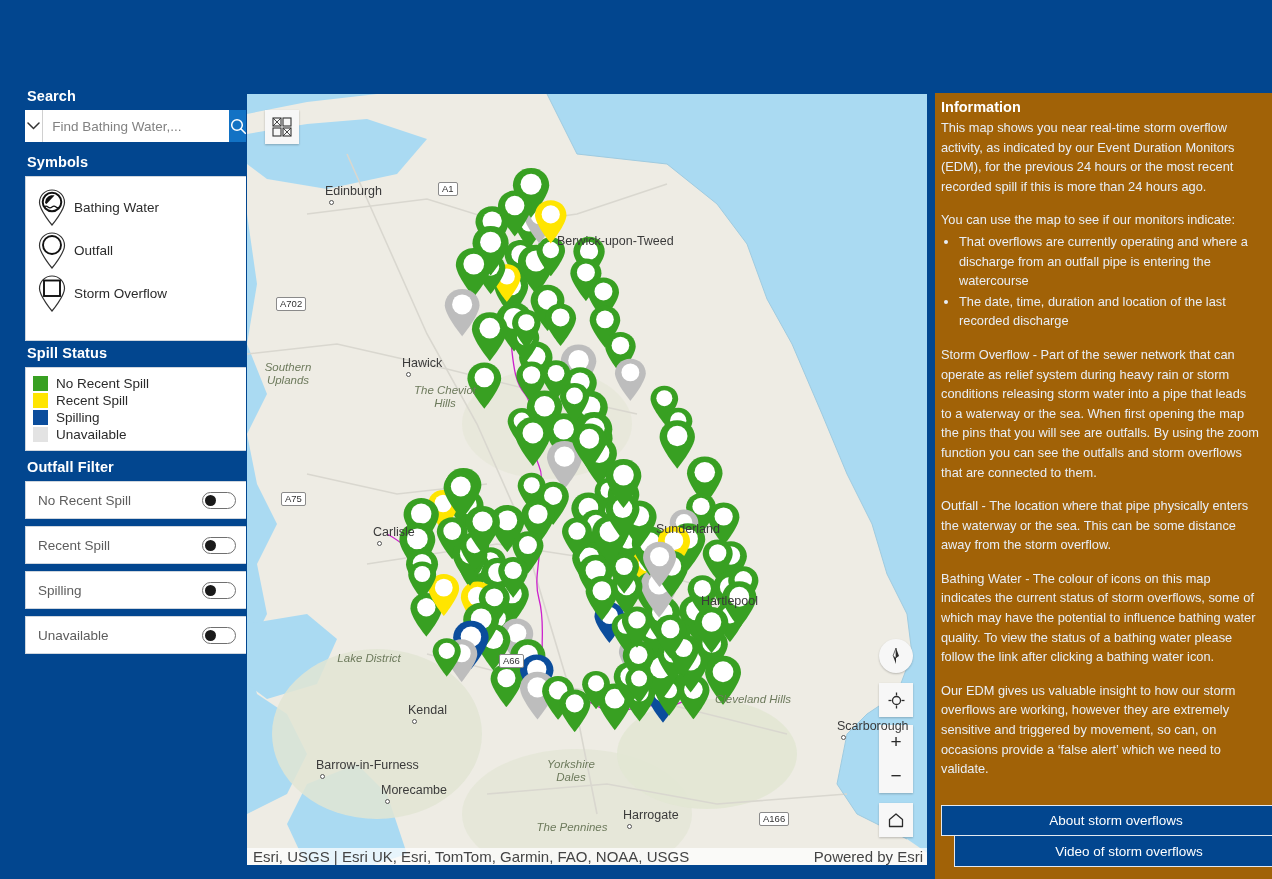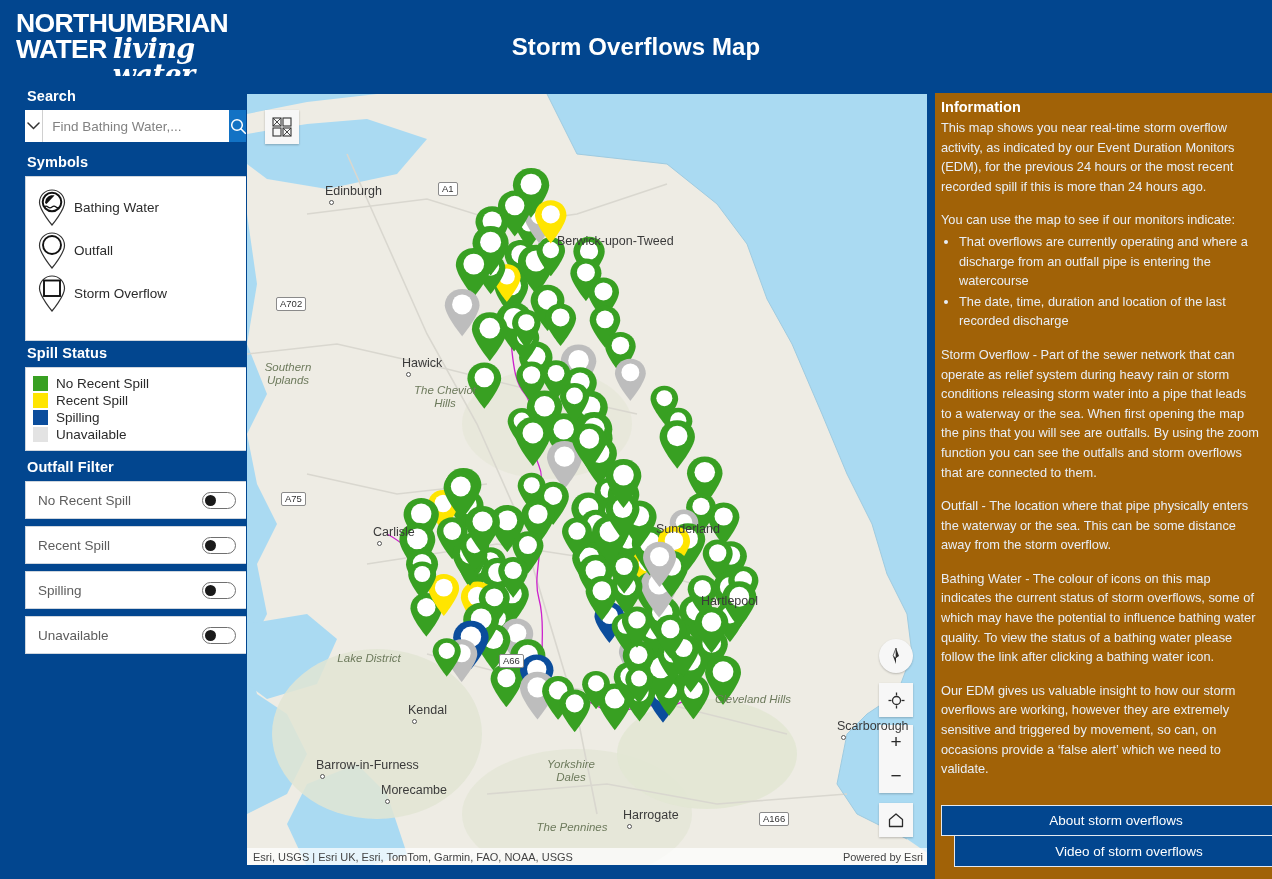--- a/index.html
+++ b/index.html
@@ -61,21 +61,21 @@
   .basemap-btn {
     position:absolute; left:18px; top:16px; width:34px; height:34px; background:#f7f7f7;
     display:flex; align-items:center; justify-content:center; cursor:pointer; box-shadow:0 1px 2px rgba(0,0,0,.25);
   }
   .map-ctrls { position:absolute; right:14px; top:545px; display:flex; flex-direction:column; align-items:center; }
   .ctrl-compass { width:34px; height:34px; border-radius:50%; background:#f7f7f7; display:flex; align-items:center; justify-content:center; cursor:pointer; box-shadow:0 1px 2px rgba(0,0,0,.22); margin-bottom:10px; }
   .ctrl-stack { background:#f7f7f7; box-shadow:0 1px 2px rgba(0,0,0,.22); }
   .ctrl-btn { width:34px; height:34px; display:flex; align-items:center; justify-content:center; cursor:pointer; font-size:19px; color:#2b2b2b; background:#f7f7f7; }
   .ctrl-sep { height:8px; }
   .ctrl-home { width:34px; height:34px; background:#f7f7f7; display:flex; align-items:center; justify-content:center; cursor:pointer; box-shadow:0 1px 2px rgba(0,0,0,.22); margin-top:10px; }
-  .attrib { position:absolute; left:0; bottom:0; width:682px; height:17px; background:rgba(255,255,255,.72); display:flex; justify-content:space-between; align-items:center; padding:0 6px; font-size:11px; color:#444; }
+  .attrib { position:absolute; left:0; bottom:0; width:682px; height:17px; background:rgba(255,255,255,.72); display:flex; justify-content:space-between; align-items:center; padding:0 6px; font-size:15px; color:#444; }
 
   .mlabel { position:absolute; font-size:11px; color:#4b4b4b; white-space:nowrap; }
   .mlabel.city { font-size:12.5px; color:#3a3a3a; }
   .mlabel.region { font-style:italic; color:#6d7a5c; font-size:11.5px; text-align:center; line-height:13px; }
   .mdot { position:absolute; width:5px; height:5px; border:1.2px solid #555; border-radius:50%; background:#fff; }
   .road-shield { position:absolute; background:#fff; border:1px solid #8a8a8a; border-radius:2px; font-size:9.5px; color:#333; padding:0 3px; line-height:12px; }
 
   
   .info { position:absolute; left:935px; top:93px; width:337px; height:786px; background:#a16207; padding:6px 12px 0 6px; }
   .info h3 { color:#fff; font-size:14.5px; font-weight:bold; margin-bottom:3px; }
@@ -88,30 +88,20 @@
     background:#02468f; border:1px solid #e3e9f0; color:#fff; font-size:13.5px; cursor:pointer;
     font-family:"Liberation Sans", sans-serif;
   }
   .info-btn + .info-btn { border-top:none;margin-left:13px; }
 </style>
 </head>
 <body>
 
 <div class="app">
 
-  <div class="header">
-    <div class="logo">
-      <div class="logo-l1">NORTHUMBRIAN</div>
-      <div class="logo-row">
-        <span class="logo-l2">WATER</span>
-        <span class="logo-script">living water</span>
-      </div>
-    </div>
-    <div class="header-title">Storm Overflows Map</div>
-  </div>
 
   <div class="sidebar">
 
     <div class="panel-heading">Search</div>
     <div class="search-row">
       <div class="search-dd">
         <svg width="13" height="8" viewBox="0 0 13 8">
           <path d="M1 1 L6.5 6.5 L12 1" stroke="#333" stroke-width="1.5" fill="none" stroke-linecap="round"></path>
         </svg>
       </div>

